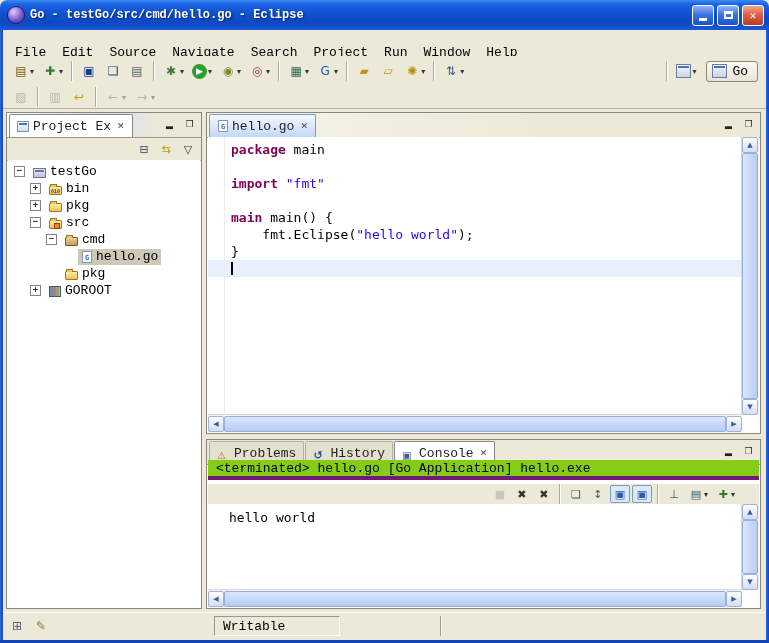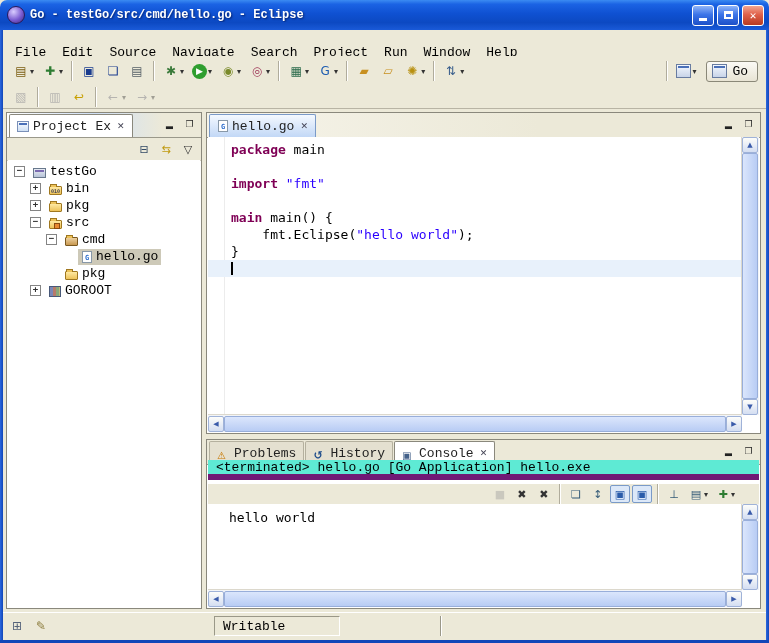--- a/index.html
+++ b/index.html
@@ -107,22 +107,22 @@
   .hscroll{position:absolute;left:1px;right:18px;bottom:1px;height:17px;background:#f2f4f7;border-top:1px solid #dcd8cc;display:flex;align-items:center;}
   .sb-btn{width:16px;height:16px;flex:none;display:flex;align-items:center;justify-content:center;font-size:7px;color:#3a5baa;
     background:linear-gradient(#fdfdfa,#d4def2);border:1px solid #9fb2d8;border-radius:2px;box-sizing:border-box;font-family:"DejaVu Sans",sans-serif;}
   .vscroll .sb-btn{position:absolute;left:0;}
   .vscroll .sb-btn.up{top:0;}
   .vscroll .sb-btn.down{bottom:0;}
   .sb-thumb{background:linear-gradient(90deg,#dbe6fc,#b8ccf4);border:1px solid #98aeda;border-radius:2px;box-sizing:border-box;}
   .vscroll .sb-thumb{position:absolute;left:0;width:16px;top:16px;bottom:16px;background:linear-gradient(90deg,#dbe6fc,#b8ccf4);}
   .hscroll .sb-thumb{height:16px;flex:1;background:linear-gradient(#dbe6fc,#b8ccf4);}
   
-  .console-status{position:absolute;left:1px;right:1px;top:20px;height:20px;background:#5eead4;display:flex;align-items:center;
-    padding-left:8px;border-bottom:6px solid #701a75;box-sizing:border-box;white-space:nowrap;}
+  .console-status{position:absolute;left:1px;right:1px;top:20px;height:20px;background:#84cc16;display:flex;align-items:center;
+    padding-left:8px;border-bottom:4px solid #701a75;box-sizing:border-box;white-space:nowrap;}
   .console-toolbar-row{position:absolute;left:1px;right:1px;top:44px;height:20px;background:#ECE9D8;display:flex;align-items:center;
     justify-content:flex-end;padding-right:20px;box-sizing:border-box;}
   .console-output-wrap{position:absolute;left:1px;right:18px;top:64px;bottom:18px;background:#fff;}
   .console-text{font:13px/17px "DejaVu Sans Mono",monospace;padding:5px 0 0 21px;white-space:pre;}
   
   .statusbar{position:absolute;left:3px;right:3px;top:612px;height:28px;background:#ECE9D8;border-top:1px solid #fff;}
   .sb-trim{position:absolute;left:5px;top:4px;display:flex;gap:6px;}
   .sb-ico{width:18px;height:18px;display:inline-flex;align-items:center;justify-content:center;font-size:12px;font-family:"DejaVu Sans",sans-serif;}
   .sb-field{position:absolute;top:3px;height:20px;box-sizing:border-box;padding:2px 8px;
     border:1px solid;border-color:#9a9888 #ffffff #ffffff #9a9888;white-space:nowrap;margin-left:12px;}

